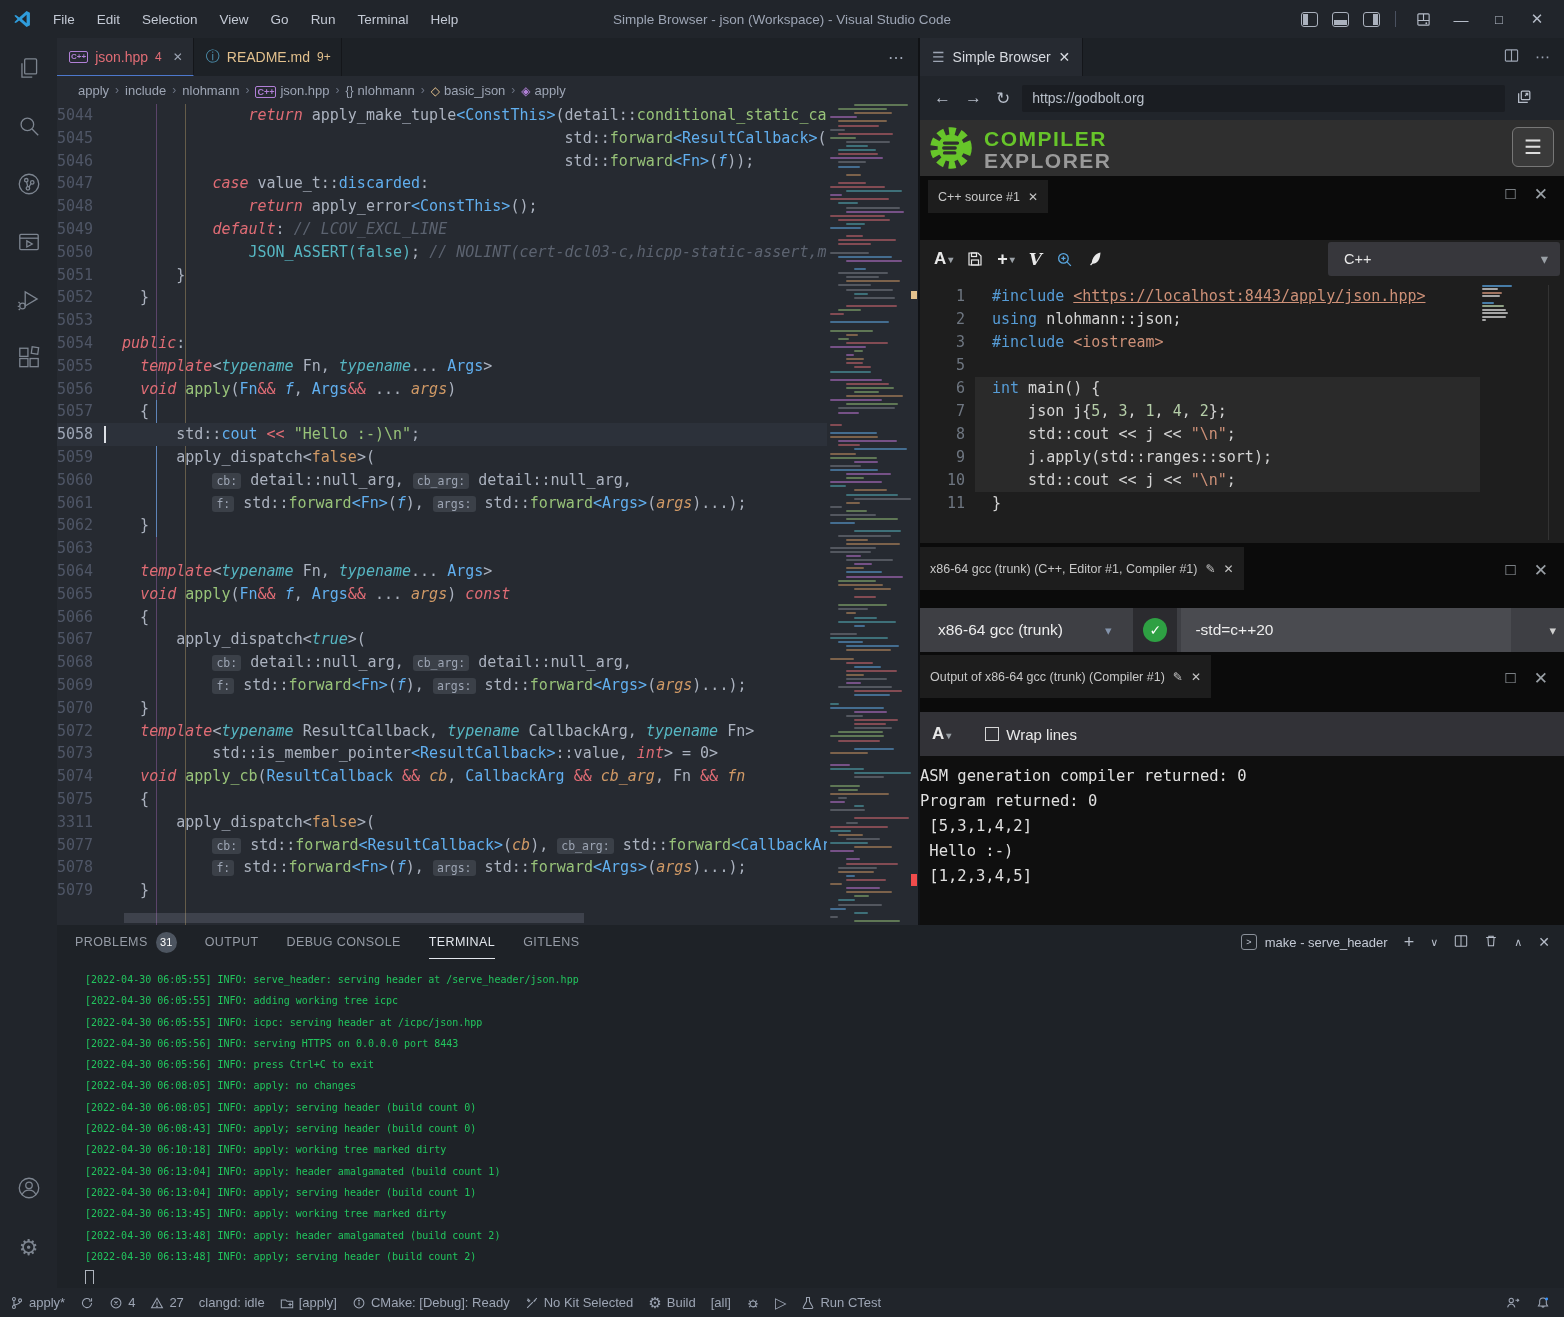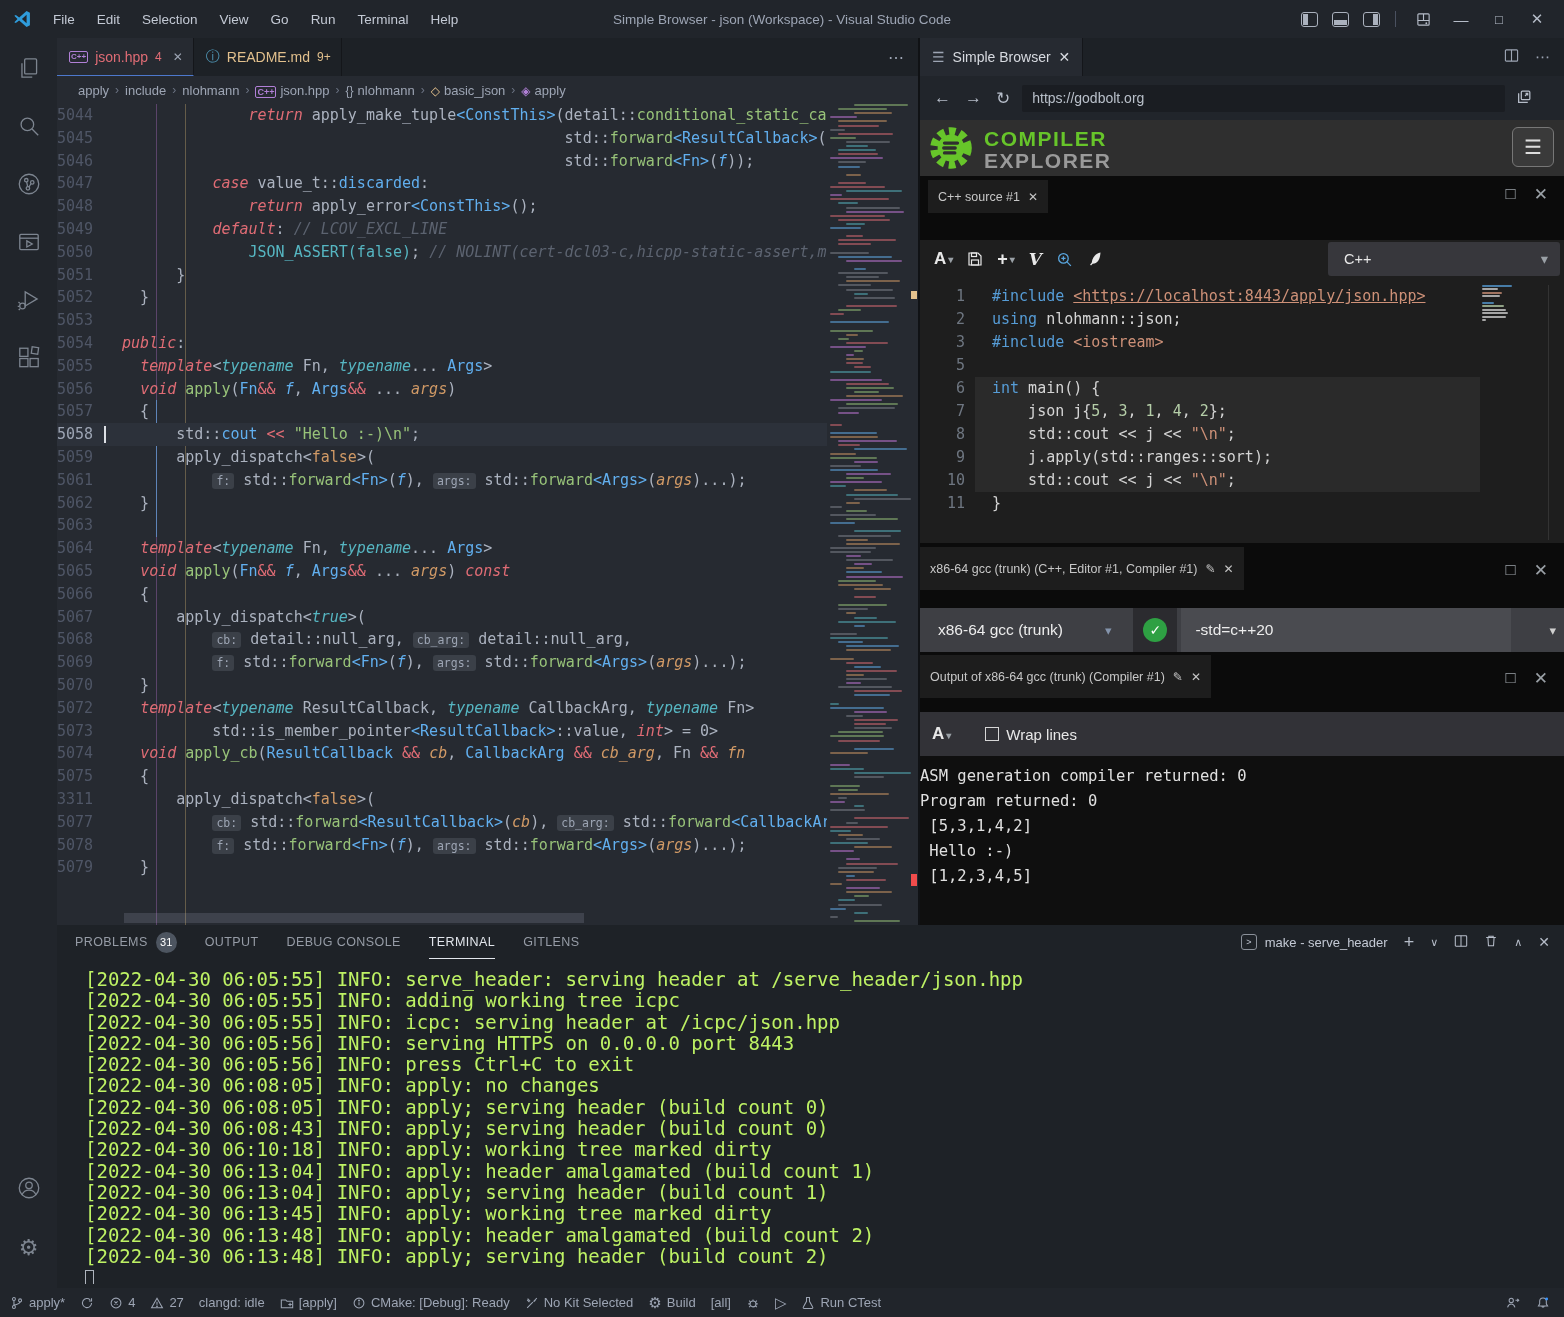--- a/index.html
+++ b/index.html
@@ -102,21 +102,21 @@
   .cbox{width:14px;height:14px;border:1.4px solid #d7d7d7;display:inline-block;margin-right:7px;}
   
   #panel{position:absolute;left:57px;top:925px;width:1507px;height:363px;background:#1e2227;}
   #panel-tabs{position:absolute;left:18px;top:0;height:34px;display:flex;align-items:center;gap:28px;font-size:12.5px;color:#969ca6;letter-spacing:0.4px;}
   .ptab{display:flex;align-items:center;gap:8px;height:34px;}
   .ptab.active{color:#e2e6ec;border-bottom:1px solid #e2e6ec;}
   .pbadge{background:#4d5560;color:#fff;border-radius:50%;width:21px;height:21px;font-size:11px;display:flex;align-items:center;justify-content:center;letter-spacing:0;}
   #panel-actions{position:absolute;right:14px;top:0;height:34px;display:flex;align-items:center;gap:16px;color:#b6bdc9;font-size:14px;}
   #term-chip{display:flex;align-items:center;gap:8px;color:#c3c9d4;font-size:13px;}
   #term-ic{width:16px;height:16px;border:1px solid #8a9099;border-radius:3px;font-size:9px;display:flex;align-items:center;justify-content:center;color:#c3c9d4;}
-  #term-body{position:absolute;left:28px;top:44px;right:10px;bottom:4px;font-family:"DejaVu Sans Mono",monospace;font-size:19px;color:#bef264;overflow:hidden;}
+  #term-body{position:absolute;left:28px;top:44px;right:10px;bottom:4px;font-family:"DejaVu Sans Mono",monospace;font-size:10px;color:#22c55e;overflow:hidden;}
   .tline{height:21.3px;line-height:21.3px;white-space:pre;}
   #term-cursor{width:9px;height:18px;border:1px solid #aeb4bd;margin-top:3px;}
   
   #statusbar{position:absolute;left:0;top:1288px;width:1564px;height:29px;background:#21252b;color:#9da5b4;font-size:13px;display:flex;align-items:center;}
   #status-left{display:flex;align-items:center;gap:15px;padding-left:10px;}
   #status-right{margin-left:auto;display:flex;align-items: center;gap:16px;padding-right:14px;}
   .st-item{display:flex;align-items:center;gap:5px;white-space:nowrap;}
   .st-item svg{display:block;}
   svg.ic{stroke:currentColor;fill:none;stroke-width:1.2;}
 </style>
@@ -257,20 +257,21 @@
           <div class="cl"><span class="ln">5050</span><span class="tk-tx">                </span><span class="tk-mac">JSON_ASSERT(false)</span><span class="tk-tx">; </span><span class="tk-cmt">// NOLINT(cert-dcl03-c,hicpp-static-assert,misc-static-assert)</span></div>
           <div class="cl"><span class="ln">5051</span><span class="tk-tx">        }</span></div>
           <div class="cl"><span class="ln">5052</span><span class="tk-tx">    }</span></div>
           <div class="cl"><span class="ln">5053</span></div>
           <div class="cl"><span class="ln">5054</span><span class="tk-tx">  </span><span class="tk-kw">public</span><span class="tk-tx">:</span></div>
           <div class="cl"><span class="ln">5055</span><span class="tk-tx">    </span><span class="tk-kw">template</span><span class="tk-tx">&lt;</span><span class="tk-kwc">typename</span><span class="tk-tx"> Fn, </span><span class="tk-kwc">typename</span><span class="tk-tx">... </span><span class="tk-ty">Args</span><span class="tk-tx">&gt;</span></div>
           <div class="cl"><span class="ln">5056</span><span class="tk-tx">    </span><span class="tk-kw">void</span><span class="tk-tx"> </span><span class="tk-fn">apply</span><span class="tk-tx">(</span><span class="tk-ty">Fn</span><span class="tk-op">&amp;&amp;</span><span class="tk-tx"> </span><span class="tk-prm">f</span><span class="tk-tx">, </span><span class="tk-ty">Args</span><span class="tk-op">&amp;&amp;</span><span class="tk-tx"> ... </span><span class="tk-arg">args</span><span class="tk-tx">)</span></div>
           <div class="cl"><span class="ln">5057</span><span class="tk-tx">    {</span></div>
           <div class="cl cur"><span class="ln">5058</span><span class="caret"></span><span class="tk-tx">        std::</span><span class="tk-ty">cout</span><span class="tk-tx"> </span><span class="tk-op">&lt;&lt;</span><span class="tk-tx"> </span><span class="tk-str">"Hello :-)\n"</span><span class="tk-tx">;</span></div>
           <div class="cl"><span class="ln">5059</span><span class="tk-tx">        apply_dispatch&lt;</span><span class="tk-boo">false</span><span class="tk-tx">&gt;(</span></div>
+          <div class="cl"><span class="ln">5060</span><span class="tk-tx">            </span><span class="tk-chip">cb:</span><span class="tk-tx"> detail::null_arg, </span><span class="tk-chip">cb_arg:</span><span class="tk-tx"> detail::null_arg,</span></div>
           <div class="cl"><span class="ln">5061</span><span class="tk-tx">            </span><span class="tk-chip">f:</span><span class="tk-tx"> std::</span><span class="tk-fn">forward</span><span class="tk-ty">&lt;Fn&gt;</span><span class="tk-tx">(</span><span class="tk-prm">f</span><span class="tk-tx">), </span><span class="tk-chip">args:</span><span class="tk-tx"> std::</span><span class="tk-fn">forward</span><span class="tk-ty">&lt;Args&gt;</span><span class="tk-tx">(</span><span class="tk-arg">args</span><span class="tk-tx">)...);</span></div>
           <div class="cl"><span class="ln">5062</span><span class="tk-tx">    }</span></div>
           <div class="cl"><span class="ln">5063</span></div>
           <div class="cl"><span class="ln">5064</span><span class="tk-tx">    </span><span class="tk-kw">template</span><span class="tk-tx">&lt;</span><span class="tk-kwc">typename</span><span class="tk-tx"> Fn, </span><span class="tk-kwc">typename</span><span class="tk-tx">... </span><span class="tk-ty">Args</span><span class="tk-tx">&gt;</span></div>
           <div class="cl"><span class="ln">5065</span><span class="tk-tx">    </span><span class="tk-kw">void</span><span class="tk-tx"> </span><span class="tk-fn">apply</span><span class="tk-tx">(</span><span class="tk-ty">Fn</span><span class="tk-op">&amp;&amp;</span><span class="tk-tx"> </span><span class="tk-prm">f</span><span class="tk-tx">, </span><span class="tk-ty">Args</span><span class="tk-op">&amp;&amp;</span><span class="tk-tx"> ... </span><span class="tk-arg">args</span><span class="tk-tx">) </span><span class="tk-kw">const</span></div>
           <div class="cl"><span class="ln">5066</span><span class="tk-tx">    {</span></div>
           <div class="cl"><span class="ln">5067</span><span class="tk-tx">        apply_dispatch&lt;</span><span class="tk-kwc">true</span><span class="tk-tx">&gt;(</span></div>
           <div class="cl"><span class="ln">5068</span><span class="tk-tx">            </span><span class="tk-chip">cb:</span><span class="tk-tx"> detail::null_arg, </span><span class="tk-chip">cb_arg:</span><span class="tk-tx"> detail::null_arg,</span></div>
           <div class="cl"><span class="ln">5069</span><span class="tk-tx">            </span><span class="tk-chip">f:</span><span class="tk-tx"> std::</span><span class="tk-fn">forward</span><span class="tk-ty">&lt;Fn&gt;</span><span class="tk-tx">(</span><span class="tk-prm">f</span><span class="tk-tx">), </span><span class="tk-chip">args:</span><span class="tk-tx"> std::</span><span class="tk-fn">forward</span><span class="tk-ty">&lt;Args&gt;</span><span class="tk-tx">(</span><span class="tk-arg">args</span><span class="tk-tx">)...);</span></div>
           <div class="cl"><span class="ln">5070</span><span class="tk-tx">    }</span></div>

